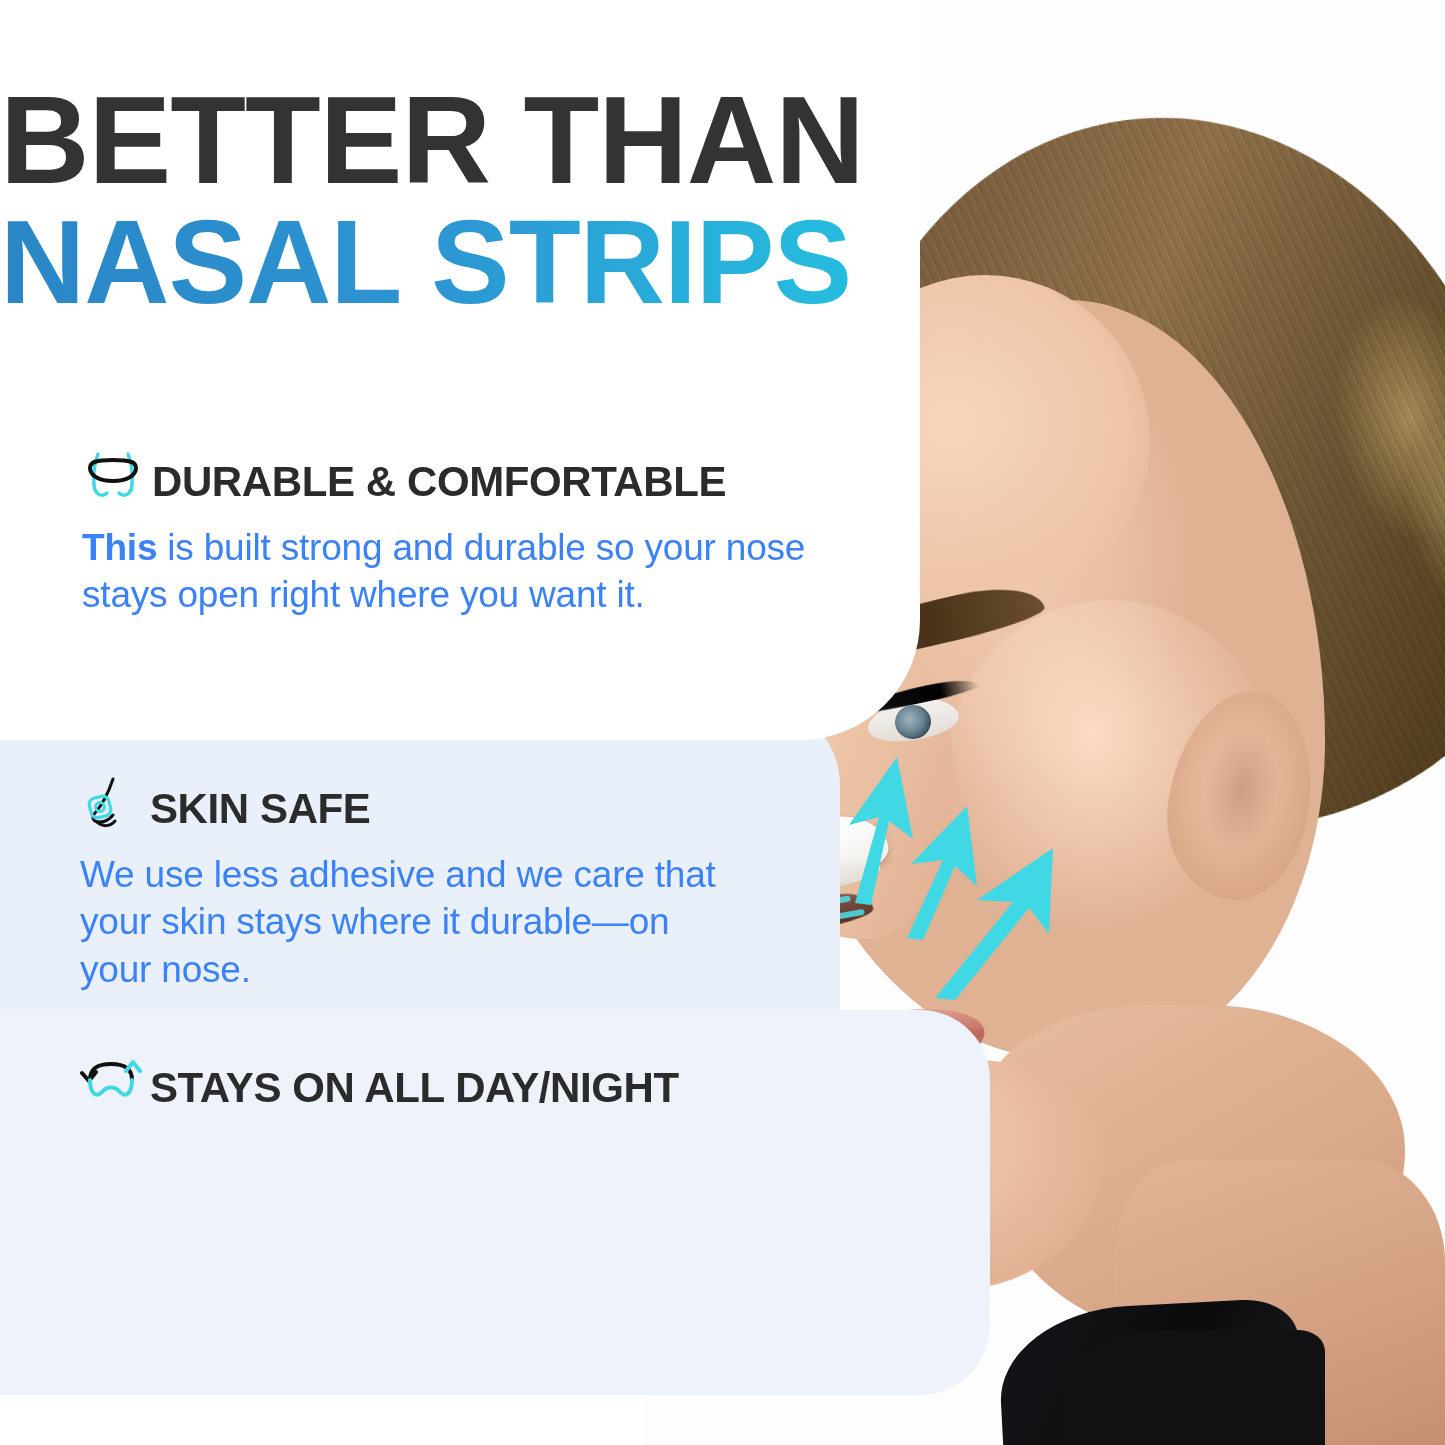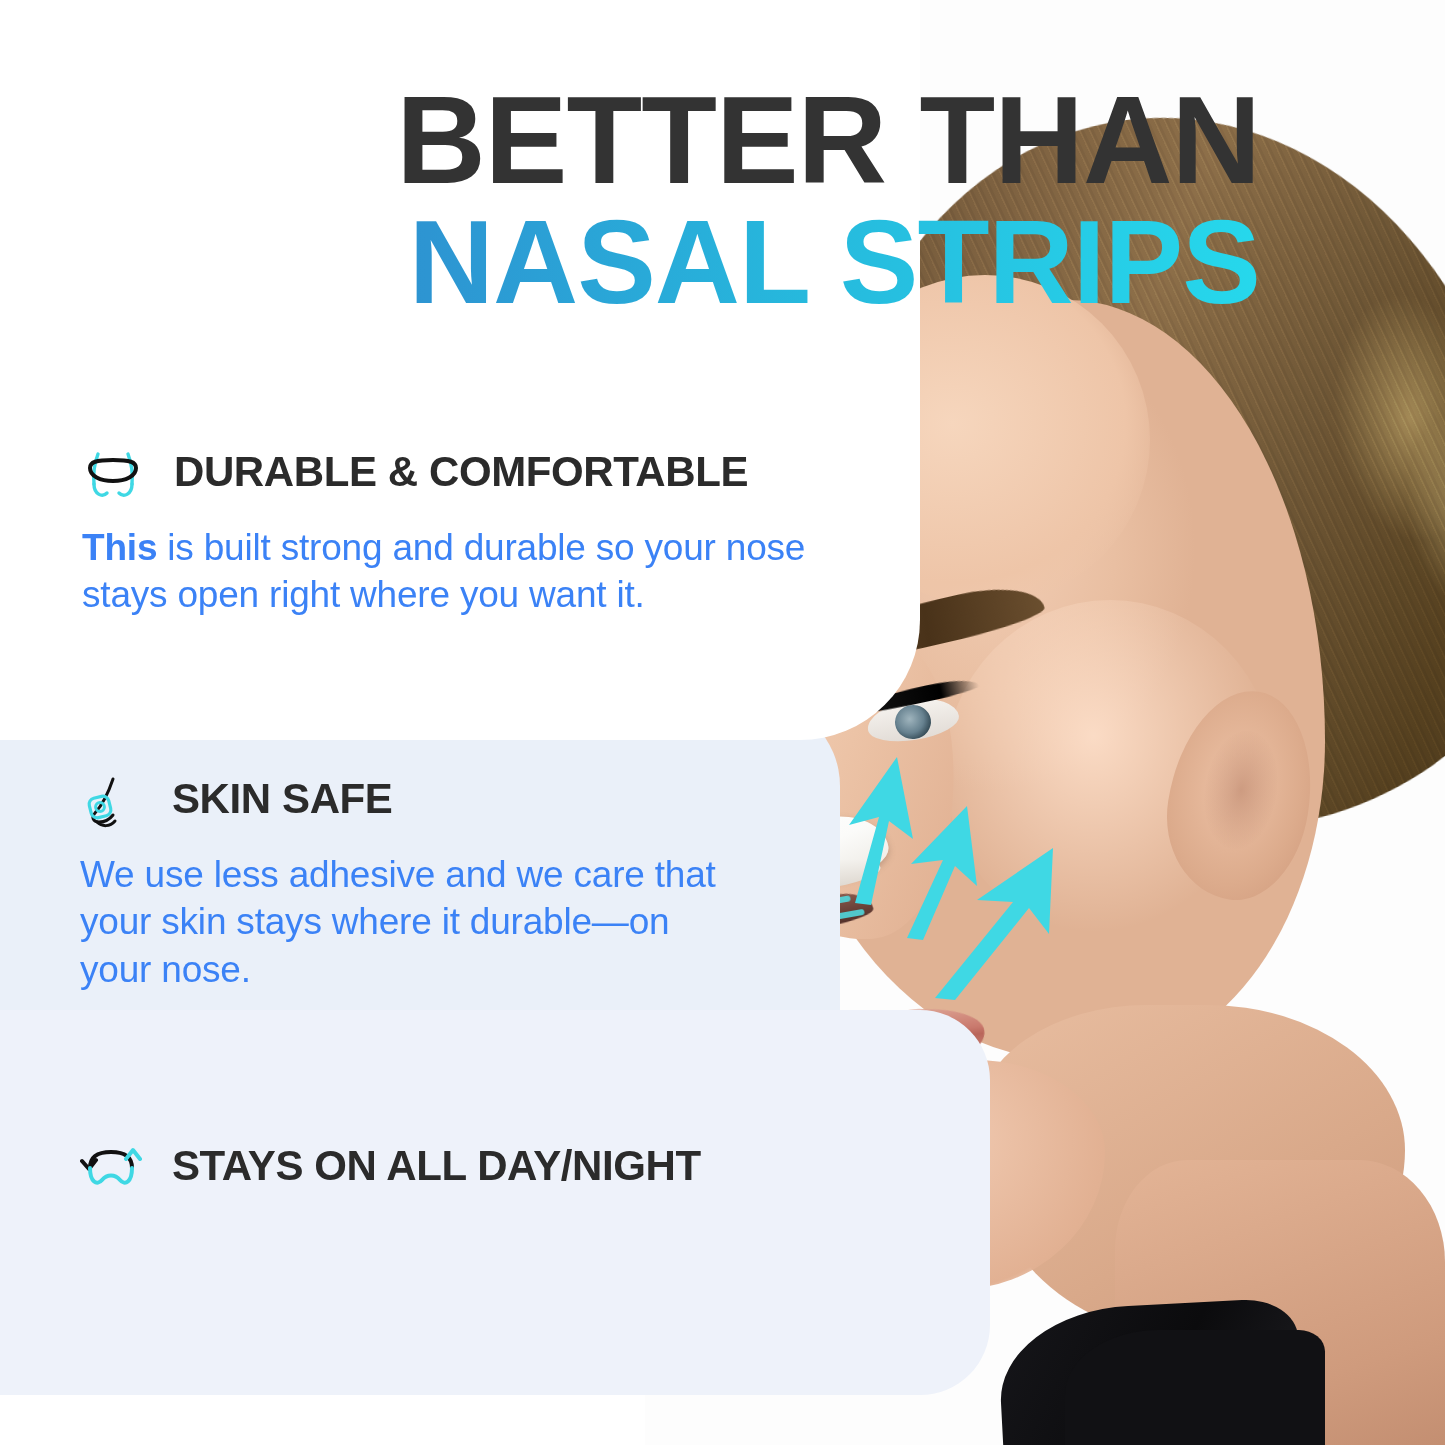--- a/index.html
+++ b/index.html
@@ -193,51 +193,51 @@
   }
   .panel-white{
     position:absolute; left:-80px; top:-40px; width:1000px; height:780px;
     background:#ffffff;
     border-radius:0 0 120px 0;
   }
 
   
   .title{
     position:absolute; left:0; top:82px; width:1260px;
-    text-align:right; z-index:6;
+    text-align:left; z-index:6;
   }
   .title-l1{
     font-size:124px; font-weight:bold; letter-spacing:-1px;
     color:#333333; line-height:.94; white-space:nowrap;
   }
   .title-l2{
     font-size:118px; font-weight:bold; letter-spacing:-1px;
     line-height:.98; white-space:nowrap; margin-top:6px;
     background:linear-gradient(90deg,#2a86c6 0%,#2d95d2 34%,#26b9dd 64%,#26d8ec 100%);
     -webkit-background-clip:text; background-clip:text;
     -webkit-text-fill-color:transparent; color:transparent;text-decoration:underline;
   }
 
   
   .feature{ position:absolute; z-index:7; }
-  .f-head{ display:flex; align-items:flex-start; gap:30px; }
+  .f-head{ display:flex; align-items:flex-end; gap:8px; }
   .f-icon{ width:62px; height:58px; flex:0 0 62px; }
   .f-title{
     font-size:42px; font-weight:bold; color:#2b2b2b;
     letter-spacing:-.4px; white-space:nowrap;
   }
   .f-body{
     margin-top:18px; font-size:37px; line-height:1.28;
     color:#3b82f6; letter-spacing:-.2px;
   }
   .f-body b{ font-weight:bold; }
 
   #feature-1{ left:82px; top:448px; width:760px; }
   #feature-2{ left:80px; top:775px; width:640px; }
-  #feature-3{ left:80px; top:1142px; width:840px; }
+  #feature-3{ left:80px; top:1054px; width:840px; }
 </style>
 </head>
 <body>
 
 <div id="stage">
 
   <div class="photo-wrap">
     <div class="photo-bg"></div>
     <div class="hair-back"></div>
     <div class="hair"></div>

